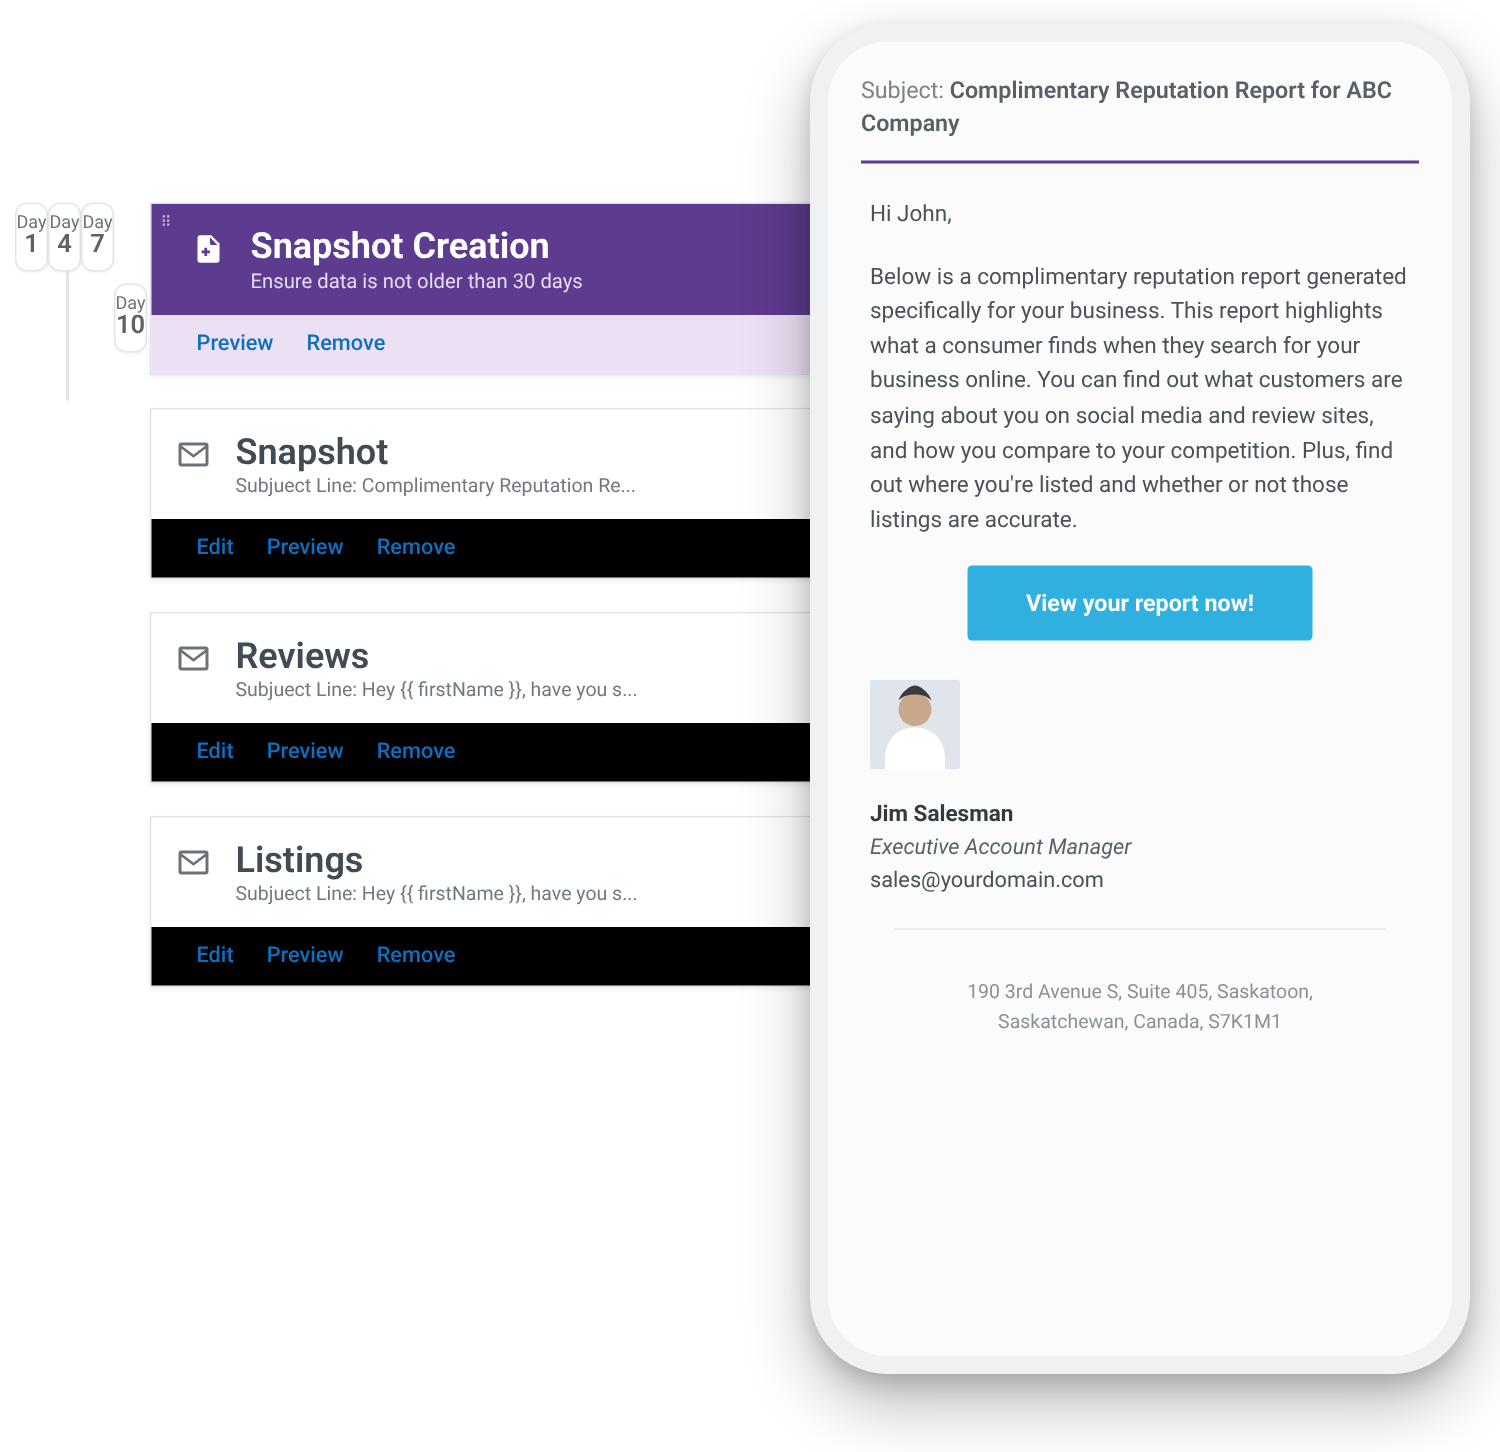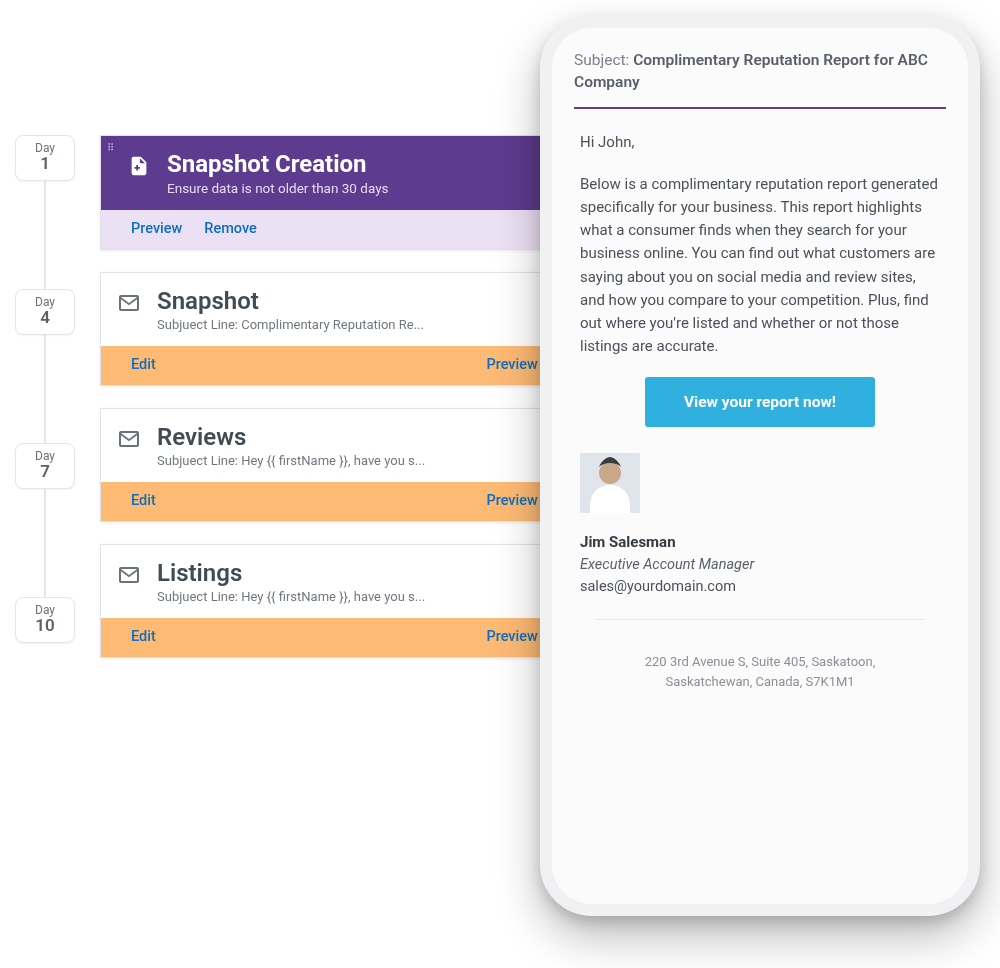--- a/index.html
+++ b/index.html
@@ -12,21 +12,20 @@
     overflow: hidden;
   }
 
   
   .timeline {
     position: absolute;
     left: 10px;
     top: 135px;
     width: 70px;
     display: flex;
-    flex-direction: column;
     align-items: center;
   }
   .timeline .line {
     position: absolute;
     top: 30px;
     bottom: 22px;
     width: 2px;
     background: #e3e6e8;
     left: 50%;
     transform: translateX(-50%);
@@ -109,21 +108,21 @@
   .card.primary .card-head .icon-wrap { color:#fff;}
   .card.primary .card-actions { background:#ece0f4;}
   .drag-handle {
     position:absolute; left:6px; top:6px; color:#c9b8df; font-size:10px; letter-spacing:1px; cursor:grab;
   }
   .card.primary .card-head { padding-left: 24px;}
 
   .card.standard .card-head { background:#fff; }
   .card.standard .metric .num { color:#3a9b3a;}
   .card.standard .metric .stat{ color:#3a9b3a;}
-  .card.standard .card-actions { background:#fdba74;justify-content:space-between;}
+  .card.standard .card-actions { background:#000000;}
 
   
   .phone {
     position:absolute;
     right: 20px;
     top: 16px;
     width: 440px;
     height: 900px;
     background:#fff;
     border: 12px solid #f0f1f3;
@@ -340,18 +339,18 @@
           </svg>
         </div>
         <div class="sig-text">
           <div class="name">Jim Salesman</div>
           <div class="role">Executive Account Manager</div>
           <div class="mail">sales@yourdomain.com</div>
         </div>
       </div>
 
       <div class="email-footer">
-        <div style="margin-top:14px;">220 3rd Avenue S, Suite 405, Saskatoon, Saskatchewan, Canada, S7K1M1</div>
+        <div style="margin-top:14px;">190 3rd Avenue S, Suite 405, Saskatoon, Saskatchewan, Canada, S7K1M1</div>
       </div>
 
     </div>
   </div>
 </div>
 
 </body></html>

